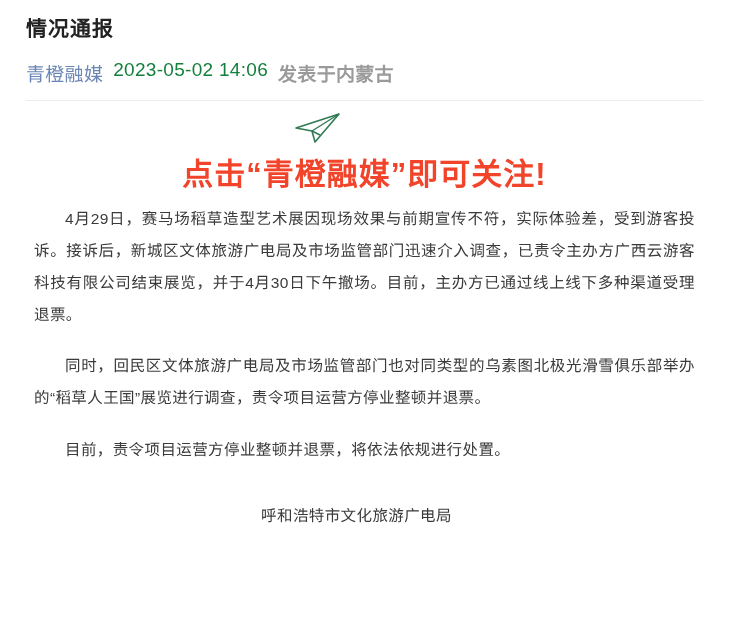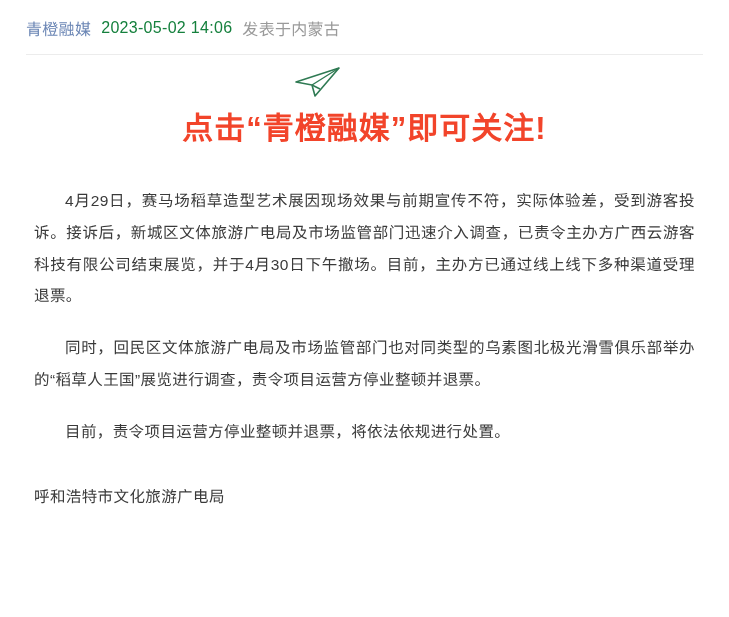--- a/index.html
+++ b/index.html
@@ -24,36 +24,36 @@
   .article-title {
     font-size: 21px;
     font-weight: bold;
     color: #222222;
     letter-spacing: 1px;
     margin: 14px 0 0 0;
     line-height: 1.4;
   }
   .meta-row {
     display: flex;
-    align-items: center;
     margin-top: 16px;
-    font-size: 16px;
+    font-size: 19px;
     color: #8a8a8a;
     letter-spacing: 0.3px;
   }
   .meta-author {
     color: #6b86b5;
     margin-right: 10px;
   }
   .meta-date {
     color: #15803d;
     margin-right: 10px;
   }
   .meta-loc {
     color: #9a9a9a;
+    font-weight: bold;
   }
   .divider {
     margin-top: 14px;
     border-top: 1px solid #ececec;
   }
   .banner {
     position: relative;
     height: 96px;
     margin-top: 6px;
   }
@@ -70,49 +70,49 @@
     font-family: "Liberation Sans", "DejaVu Sans", sans-serif;
   }
   .plane-icon {
     position: absolute;
     left: 268px;
     top: 4px;
     width: 48px;
     height: 34px;
   }
   .body-wrap {
-    margin-top: 28px;
     padding: 0 8px;
   }
   p.para {
     font-size: 15.5px;
     line-height: 2.05;
     color: #3a3a3a;
     margin: 0 0 20px 0;
     text-indent: 2em;
     text-align: justify;
     letter-spacing: 0.4px;
   }
   .sign {
     margin-top: 34px;
-    text-align: left;
+    text-align: center;
     padding-right: 16px;
   }
   .sign div {
     font-size: 15.5px;
     line-height: 2.0;
     color: #3a3a3a;
     letter-spacing: 0.4px;
   }
 </style>
 </head>
 <body>
 
 <div class="page">
 
+  <h1 class="article-title">情况通报</h1>
 
   <div class="meta-row">
     <span class="meta-author">青橙融媒</span>
     <span class="meta-date">2023-05-02 14:06</span>
     <span class="meta-loc">发表于内蒙古</span>
   </div>
 
   <div class="divider"></div>
 
   <div class="banner">

